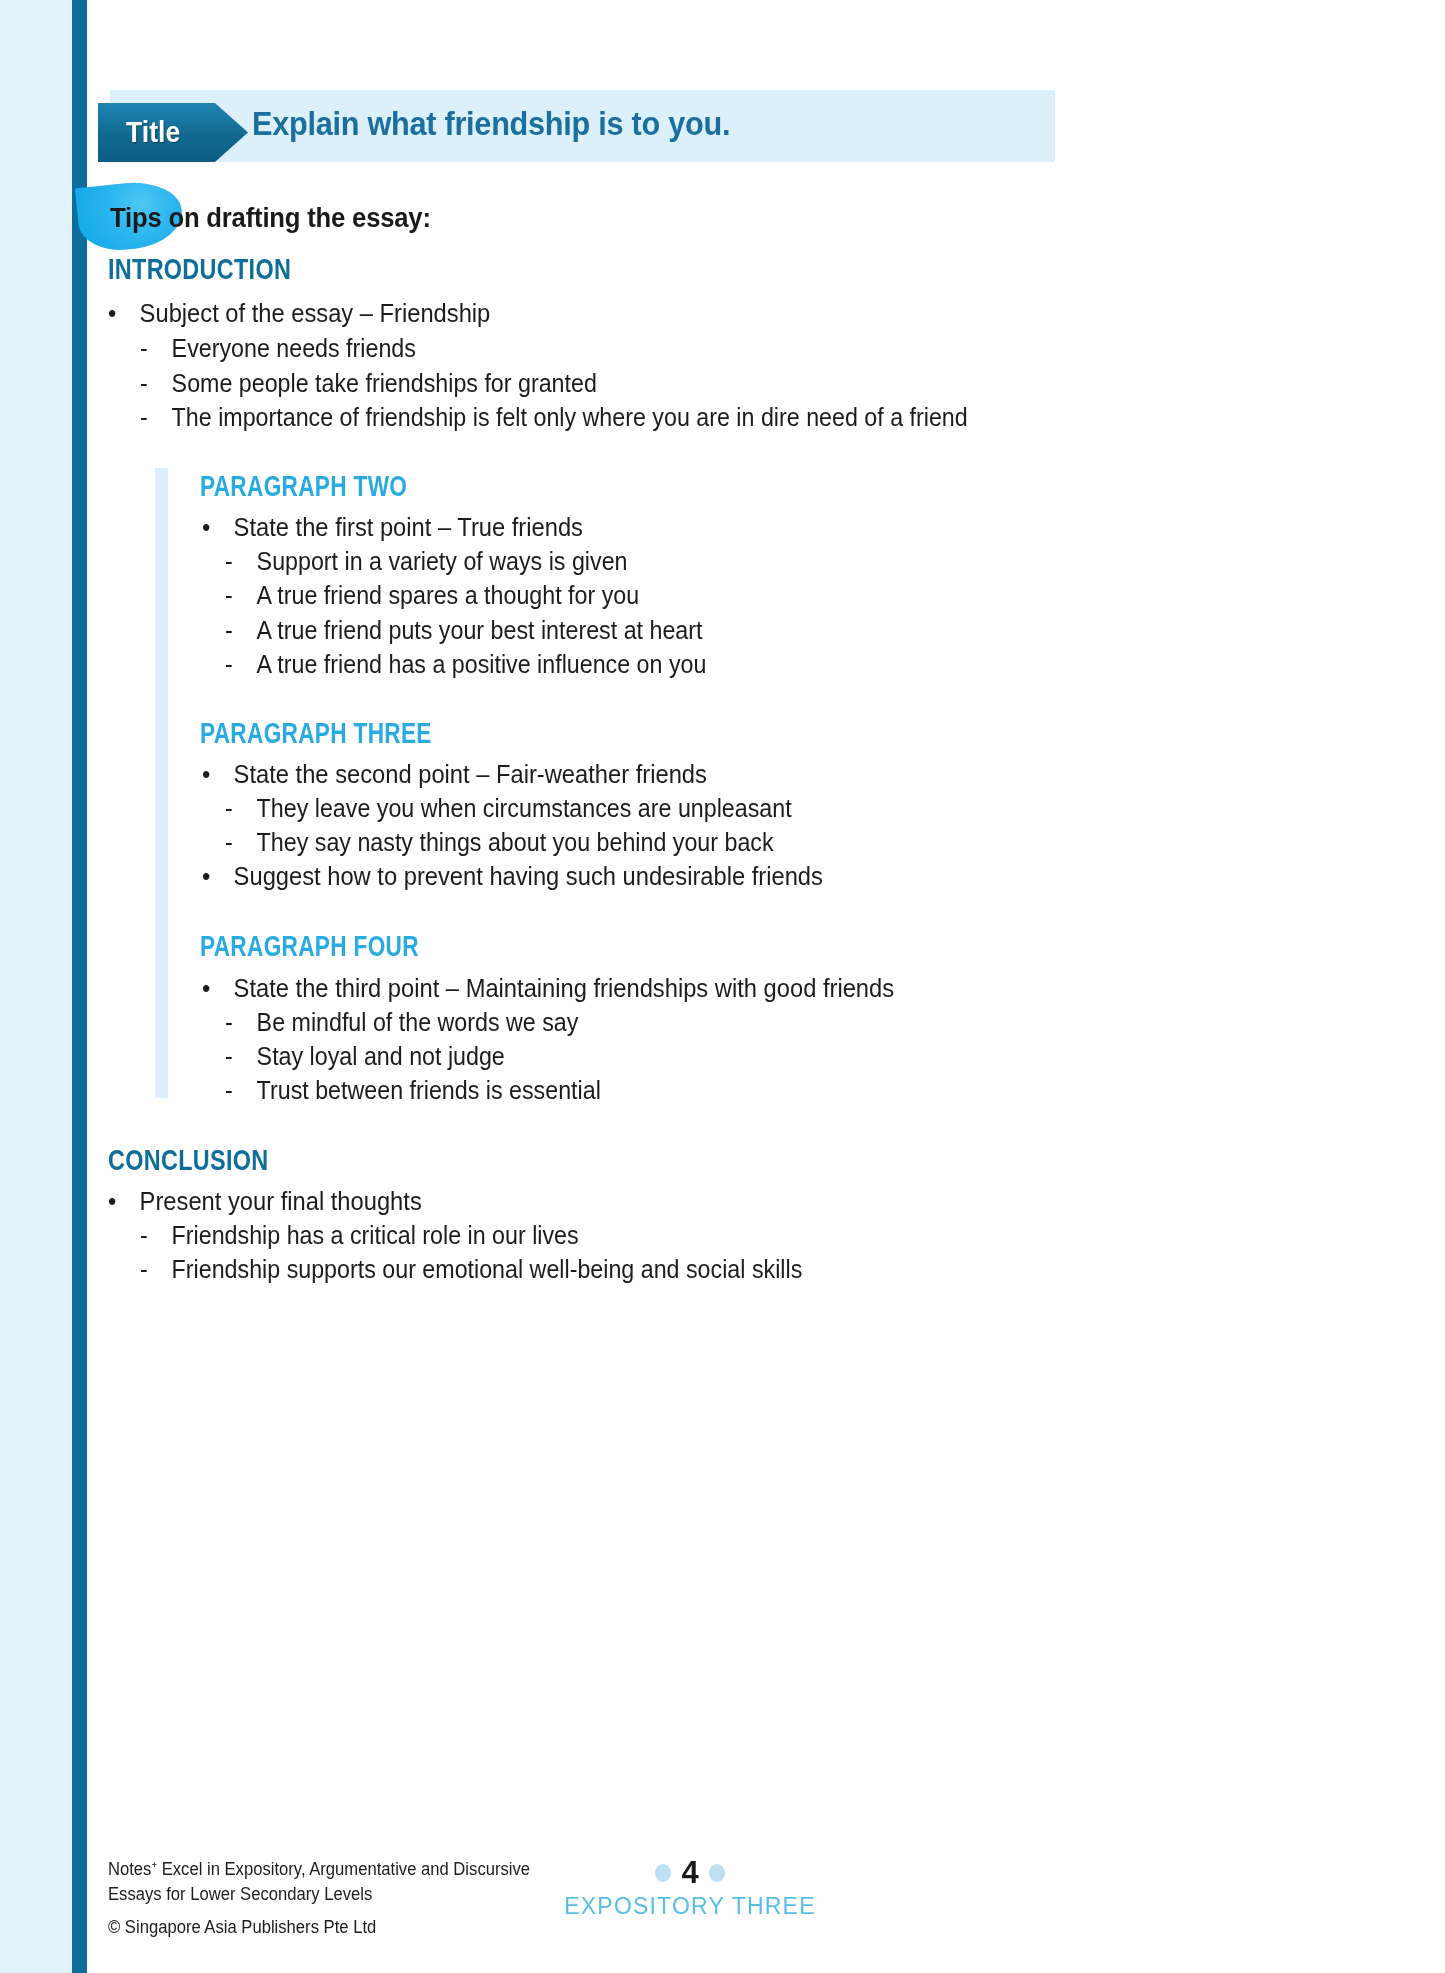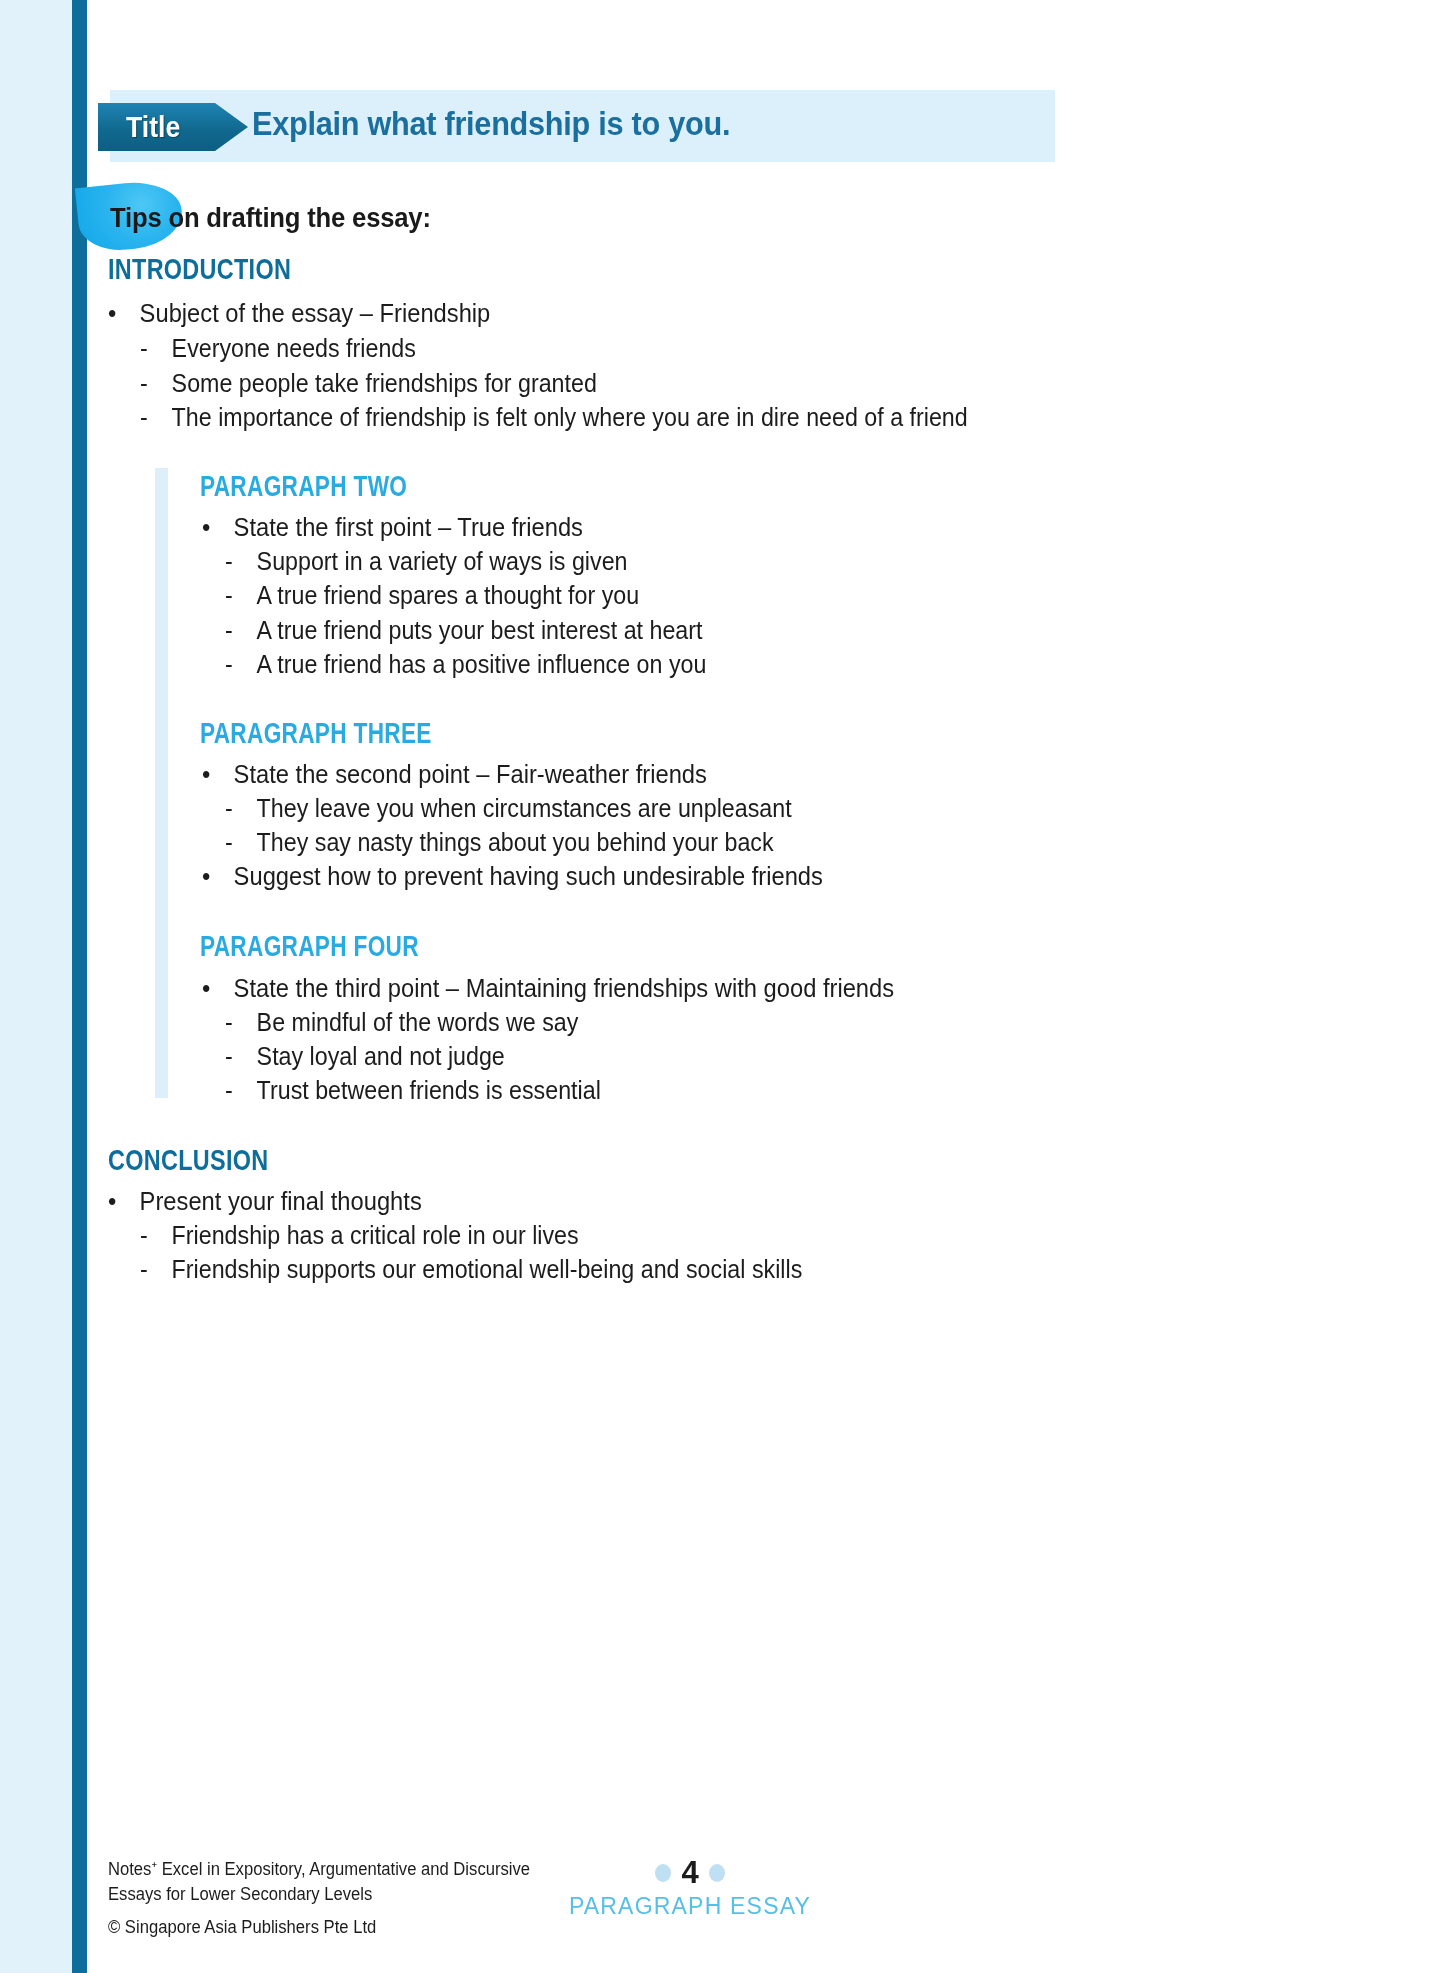--- a/index.html
+++ b/index.html
@@ -37,21 +37,21 @@
   
   .title-banner {
     position: absolute;
     left: 110px; top: 90px;
     width: 945px; height: 72px;
     background: #dcf0fb;
   }
   .title-tab {
     position: absolute;
     left: 98px; top: 103px;
-    width: 150px; height: 48px;
+    width: 150px; height: 59px;
     background: linear-gradient(180deg, #1f84b4 0%, #11698f 55%, #0d5e83 100%);
     box-shadow: 2px 3px 3px rgba(0,0,0,0.28);
     clip-path: polygon(0% 0%, 78% 0%, 100% 50%, 78% 100%, 0% 100%);
     display: flex;
     align-items: center;
   }
   .title-tab-label {
     color: #ffffff;
     font-weight: bold;
     font-size: 29px;
@@ -271,16 +271,16 @@
     <span>Essays for Lower Secondary Levels</span>
     <span class="cr">© Singapore Asia Publishers Pte Ltd</span>
   </div>
 
   <div class="footer-center">
     <div class="pagenum-row">
       <span class="dot"></span>
       <span class="pagenum">4</span>
       <span class="dot"></span>
     </div>
-    <div class="footer-label">PARAGRAPH ESSAY</div>
+    <div class="footer-label">EXPOSITORY THREE</div>
   </div>
 
 </div>
 
 </body></html>

